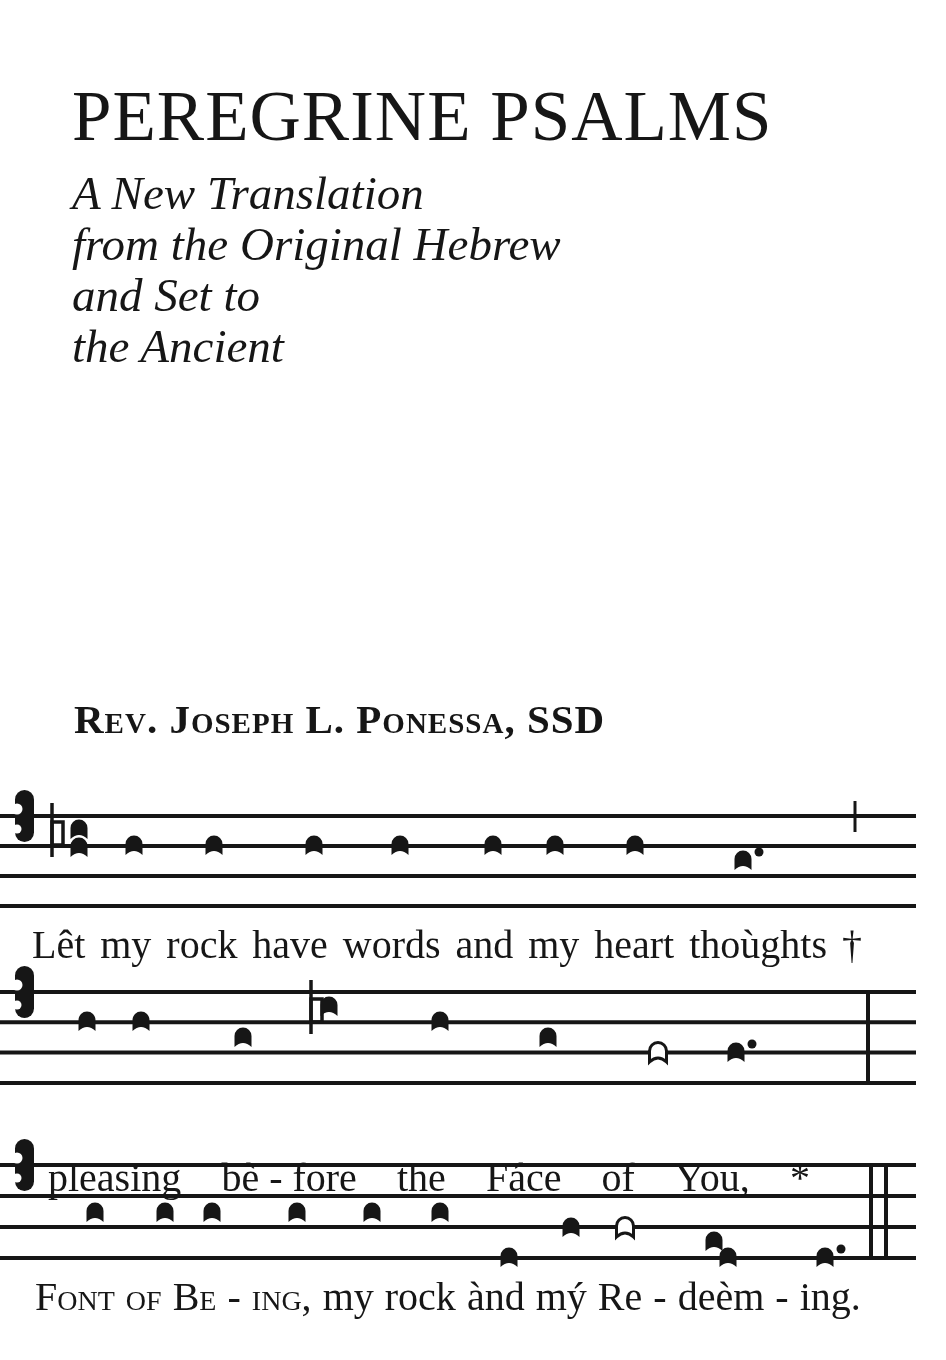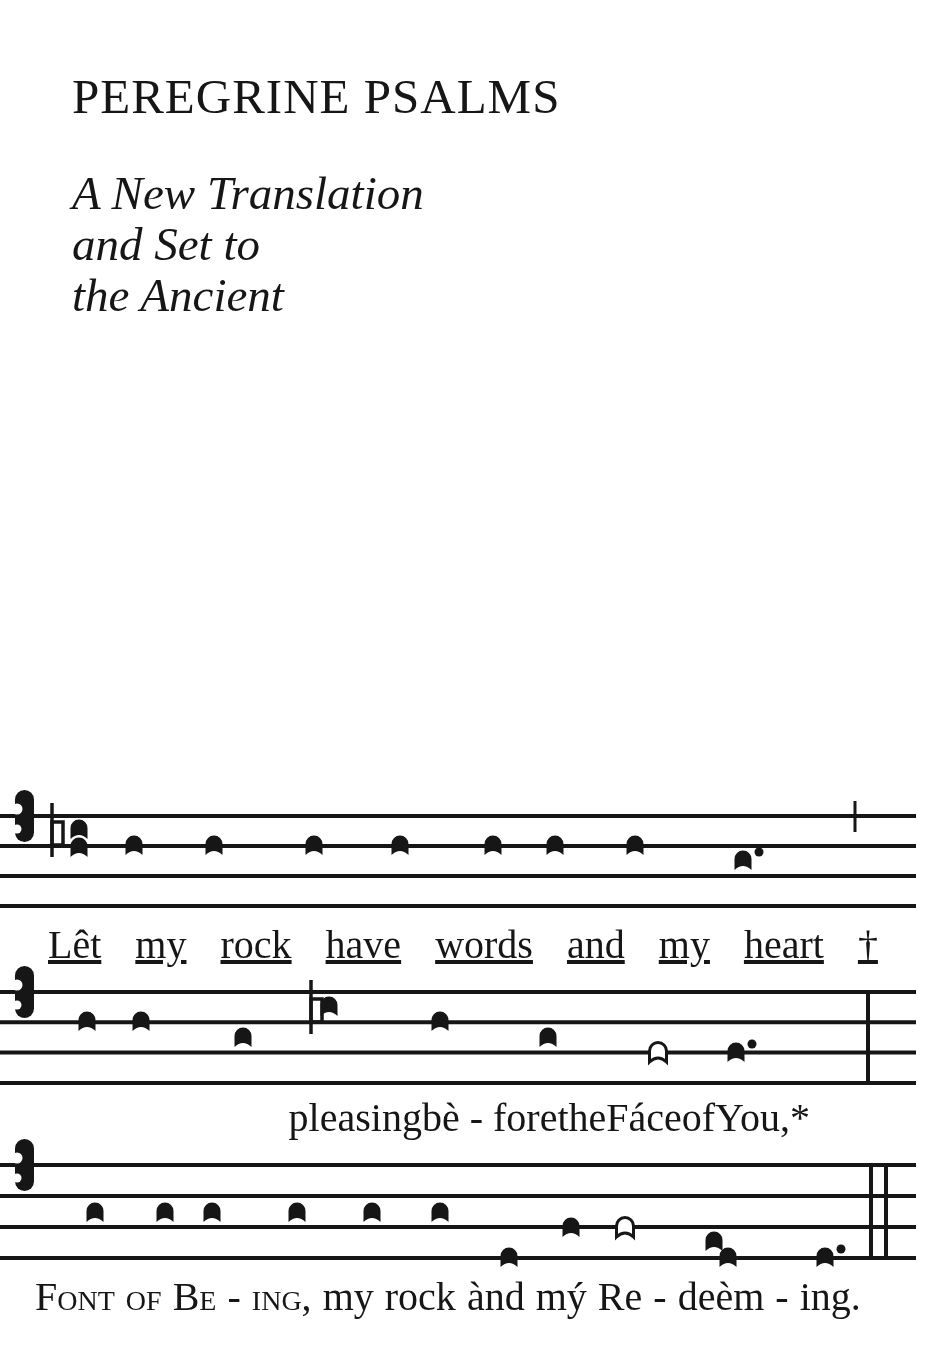--- a/index.html
+++ b/index.html
@@ -1,52 +1,54 @@
 <!DOCTYPE html>
 <html><head>
 <meta charset="utf-8">
 <style>
   html,body{margin:0;padding:0;background:#ffffff;}
   .page{
     position:relative; width:946px; height:1360px; background:#ffffff;
     color:#161616; font-family:"Liberation Serif", serif; overflow:hidden;
   }
   .title{
-    position:absolute; left:72px; top:72px;
-    font-size:49px; line-height:1; letter-spacing:1px; white-space:nowrap;
+    position:absolute; left:72px; top:81px;
+    font-size:71px; line-height:1; letter-spacing:1px; white-space:nowrap;
   }
   .subtitle{
     position:absolute; left:72px; top:168px;
     font-style:italic; font-size:47px; line-height:51px; white-space:nowrap;
   }
   .author{
     position:absolute; left:74px; top:699px;
     font-size:41px; line-height:1; font-weight:bold;
     font-variant:small-caps; letter-spacing:1px; white-space:nowrap;
   }
   .music{ position:absolute; left:0; top:0; pointer-events:none; }
   .lyric{
     position:absolute; display:flex; justify-content:space-between;
     font-size:40px; line-height:1.05; white-space:pre;
   }
-  .lyric-1{ left:48px; top:924px;  width:830px;text-decoration:underline; }
-  .lyric-2{ left:48px; top:1097px; width:762px;justify-content:flex-end; }
+  .lyric-1{ left:32px; top:924px;  width:830px; }
+  .lyric-2{ left:48px; top:1157px; width:762px; }
   .lyric-3{ left:35px; top:1276px; width:826px; }
   .sc{ font-variant:small-caps;text-align:center; }
 </style>
 </head>
 <body>
 
 <div class="page">
   <div class="title">PEREGRINE PSALMS</div>
   <div class="subtitle" id="subtitle">
       <div>A New Translation</div>
+      <div>from the Original Hebrew</div>
       <div>and Set to</div>
       <div>the Ancient</div>
     </div>
+  <div class="author">Rev. Joseph L. Ponessa, SSD</div>
 
   <svg class="music" id="music-svg" width="946" height="1360" viewBox="0 0 946 1360">
       <g>
         <line x1="0" y1="816" x2="916" y2="816" stroke="#161616" stroke-width="4"></line>
         <line x1="0" y1="846" x2="916" y2="846" stroke="#161616" stroke-width="4"></line>
         <line x1="0" y1="876" x2="916" y2="876" stroke="#161616" stroke-width="4"></line>
         <line x1="0" y1="906" x2="916" y2="906" stroke="#161616" stroke-width="4"></line>
         <g>
           <rect x="15" y="790" width="19" height="52" rx="9.5" fill="#161616"></rect>
           <circle cx="17" cy="809" r="5.5" fill="#ffffff"></circle>
@@ -115,16 +117,16 @@
         <path d="M -8.5 9 L -8.5 -2 A 8.5 8.5 0 0 1 8.5 -2 L 8.5 9 Q 0 1 -8.5 9 Z" transform="translate(625 1228)" fill="#ffffff" stroke="#161616" stroke-width="3"></path>
         <path d="M -8.5 9 L -8.5 -2 A 8.5 8.5 0 0 1 8.5 -2 L 8.5 9 Q 0 1 -8.5 9 Z" transform="translate(714 1242)" fill="#161616" stroke="none" stroke-width="0"></path>
         <path d="M -8.5 9 L -8.5 -2 A 8.5 8.5 0 0 1 8.5 -2 L 8.5 9 Q 0 1 -8.5 9 Z" transform="translate(728 1258)" fill="#161616" stroke="none" stroke-width="0"></path>
         <path d="M -8.5 9 L -8.5 -2 A 8.5 8.5 0 0 1 8.5 -2 L 8.5 9 Q 0 1 -8.5 9 Z" transform="translate(825 1258)" fill="#161616" stroke="none" stroke-width="0"></path>
         <circle cx="841" cy="1249" r="4.5" fill="#161616"></circle>
         <line x1="871" y1="1165" x2="871" y2="1258" stroke="#161616" stroke-width="4"></line>
         <line x1="886" y1="1165" x2="886" y2="1258" stroke="#161616" stroke-width="4"></line>
       </g>
     </svg>
 
-  <div class="lyric lyric-1" id="lyric-0"><span>Lêt</span><span>my</span><span>rock</span><span>have</span><span>words</span><span>and</span><span>my</span><span>heart</span><span>†</span></div>
+  <div class="lyric lyric-1" id="lyric-0"><span>Lêt</span><span>my</span><span>rock</span><span>have</span><span>words</span><span>and</span><span>my</span><span>heart</span><span>thoùghts</span><span>†</span></div>
   <div class="lyric lyric-2" id="lyric-1"><span>pleasing</span><span>bè - fore</span><span>the</span><span>Fáce</span><span>of</span><span>You,</span><span>*</span></div>
   <div class="lyric lyric-3" id="lyric-2"><span class="sc">Font</span><span class="sc">of</span><span class="sc">Be</span><span>-</span><span class="sc">ing,</span><span>my</span><span>rock</span><span>ànd</span><span>mý</span><span>Re</span><span>-</span><span>deèm</span><span>-</span><span>ing.</span></div>
 </div>
 
 </body></html>

